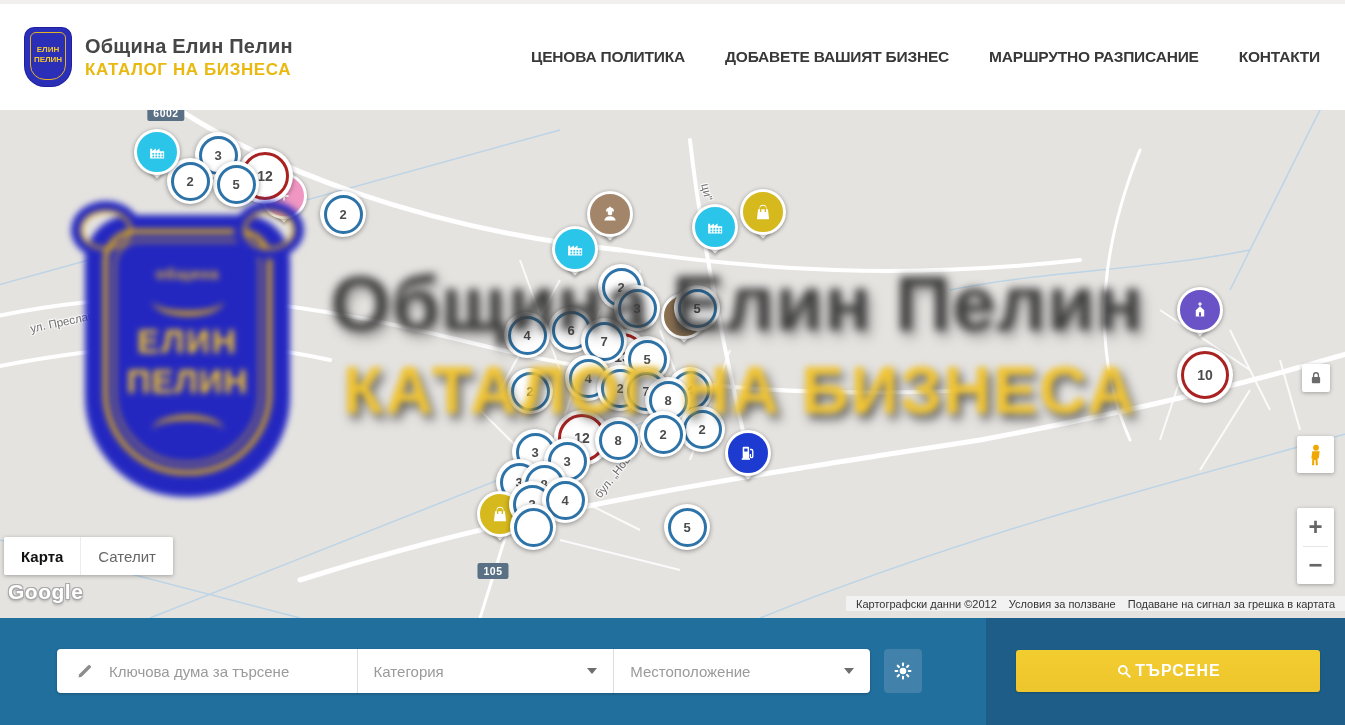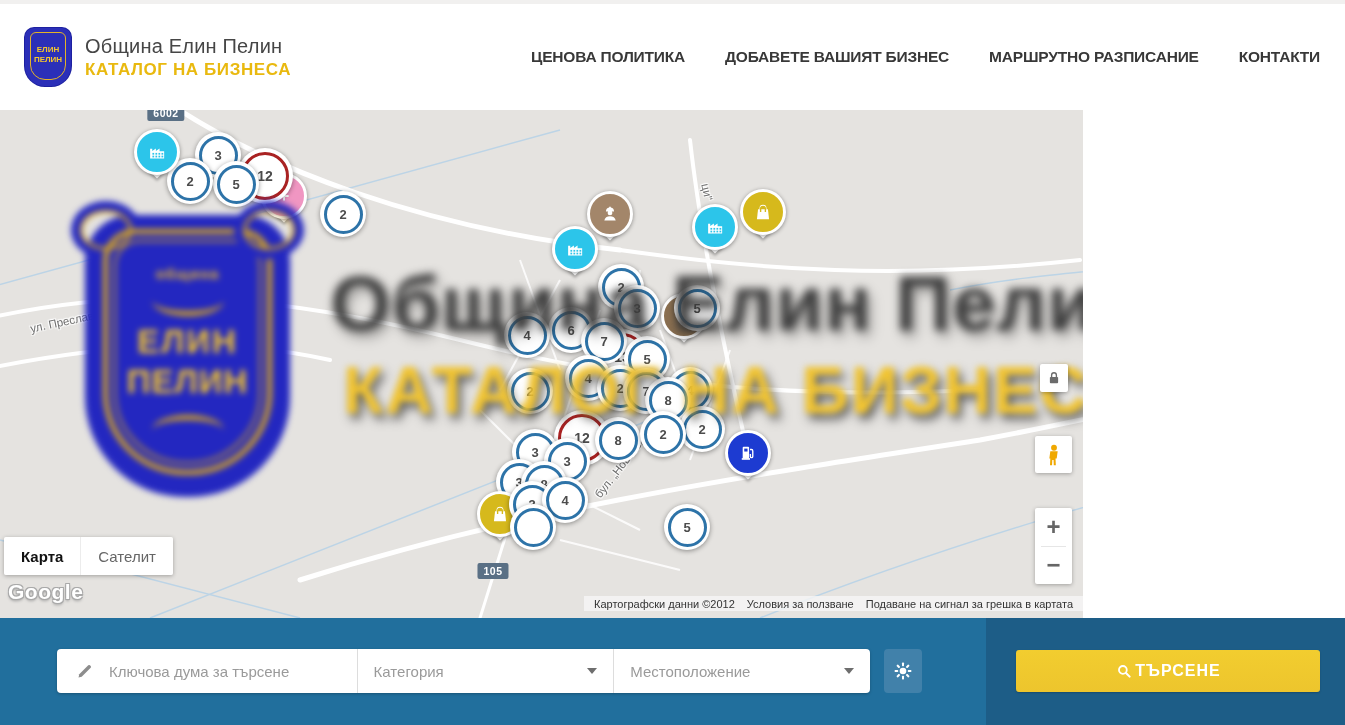--- a/index.html
+++ b/index.html
@@ -12,27 +12,27 @@
   .brand{display:flex;align-items:center;cursor:pointer;}
   .brand-shield{width:46px;height:58px;background:#2b2fb8;border-radius:9px 9px 20px 20px;
           position:relative;flex:0 0 auto;box-shadow:0 0 0 1px #1d20a0;}
   .brand-shield .bs-in{position:absolute;inset:4px 5px 6px 5px;border:1.5px solid #e3b327;
           border-radius:6px 6px 15px 15px;}
   .brand-shield .bs-t1{position:absolute;top:17px;left:0;right:0;text-align:center;
           color:#f4c62c;font-size:8px;font-weight:bold;}
   .brand-shield .bs-t2{position:absolute;top:27px;left:0;right:0;text-align:center;
           color:#f4c62c;font-size:8px;font-weight:bold;}
   .brand-text{margin-left:14px;}
-  .brand-title{font-size:20px;font-weight:normal;color:#464646;letter-spacing:.2px;}
+  .brand-title{font-size:20px;font-weight:bold;color:#464646;letter-spacing:.2px;}
   .brand-subtitle{font-size:17px;font-weight:bold;color:var(--brand_gold);letter-spacing:.6px;margin-top:2px;}
   .nav{margin-left:auto;display:flex;gap:40px;}
   .nav a{font-size:15.5px;font-weight:bold;color:var(--nav_text);text-decoration:none;
          letter-spacing:-0.2px;cursor:pointer;}
   
-  .map{position:absolute;left:0;top:110px;width:1083px;height:508px;background:#e5e3e0;overflow:hidden;}
+  .map{position:absolute;left:0;top:110px;width:1345px;height:508px;background:#e5e3e0;overflow:hidden;}
   .roads{position:absolute;inset:0;z-index:5;}
   
   .marker{position:absolute;transform:translate(-50%,-50%);z-index:30;cursor:pointer;}
   .cluster{width:46px;height:46px;background:#fff;border-radius:50%;
            box-shadow:0 1px 5px rgba(0,0,0,.4);display:flex;align-items:center;justify-content:center;}
   .cluster.big{width:56px;height:56px;}
   .cluster .ring{width:33px;height:33px;border-radius:50%;border:3px solid var(--cluster_blue_ring);
            display:flex;align-items:center;justify-content:center;font-size:13px;font-weight:bold;color:#4c4c4c;}
   .cluster.big .ring{width:42px;height:42px;font-size:14px;}
   .pin{width:46px;height:46px;}

